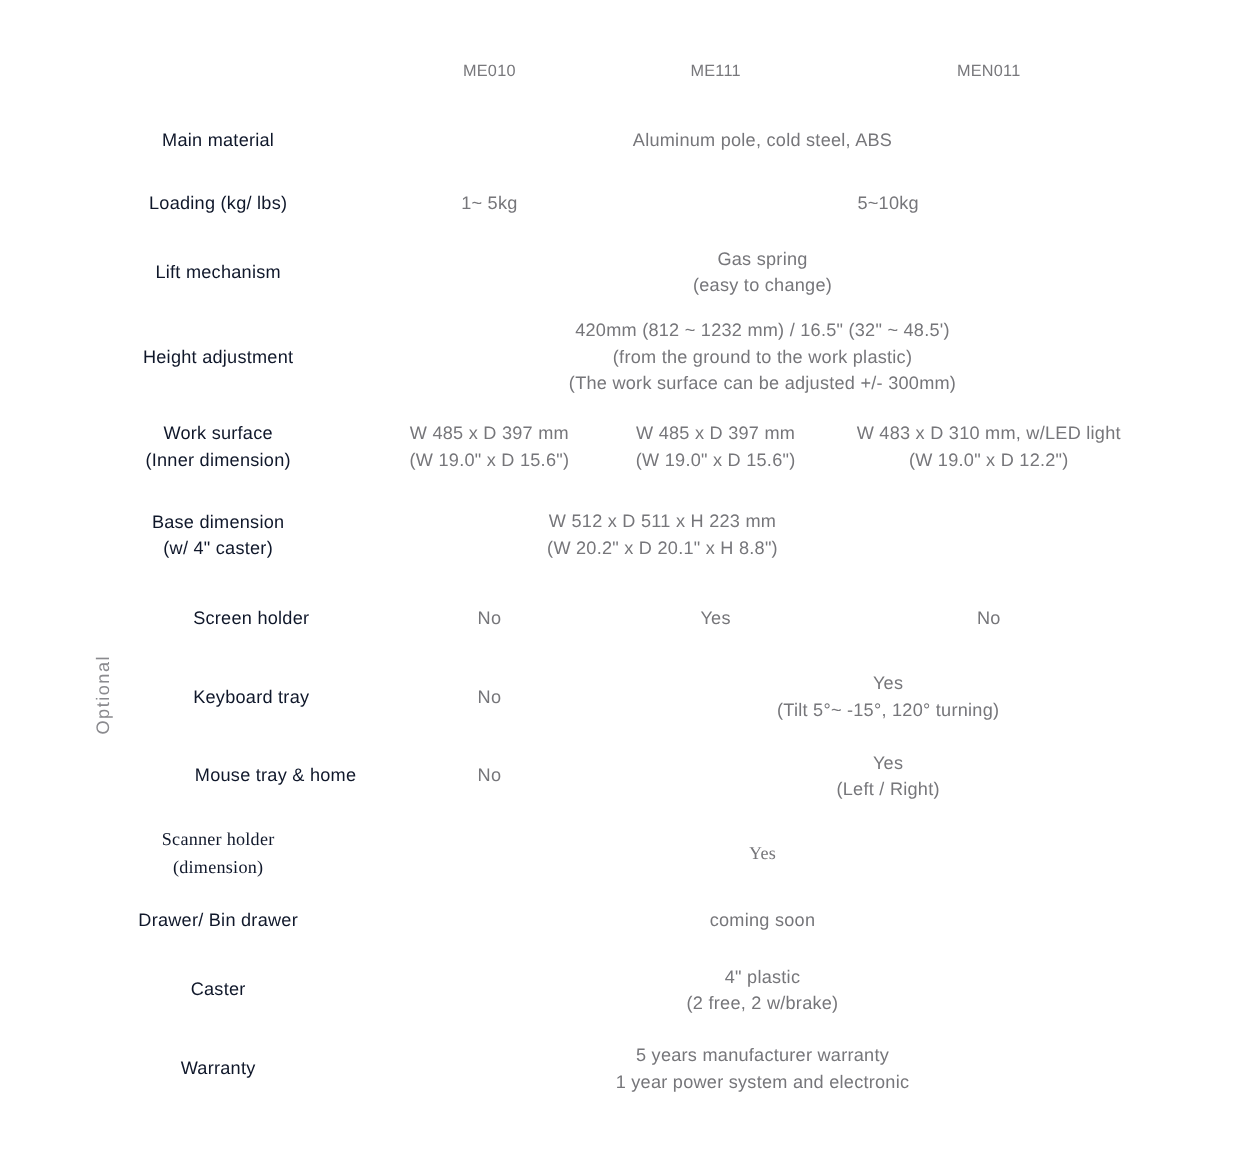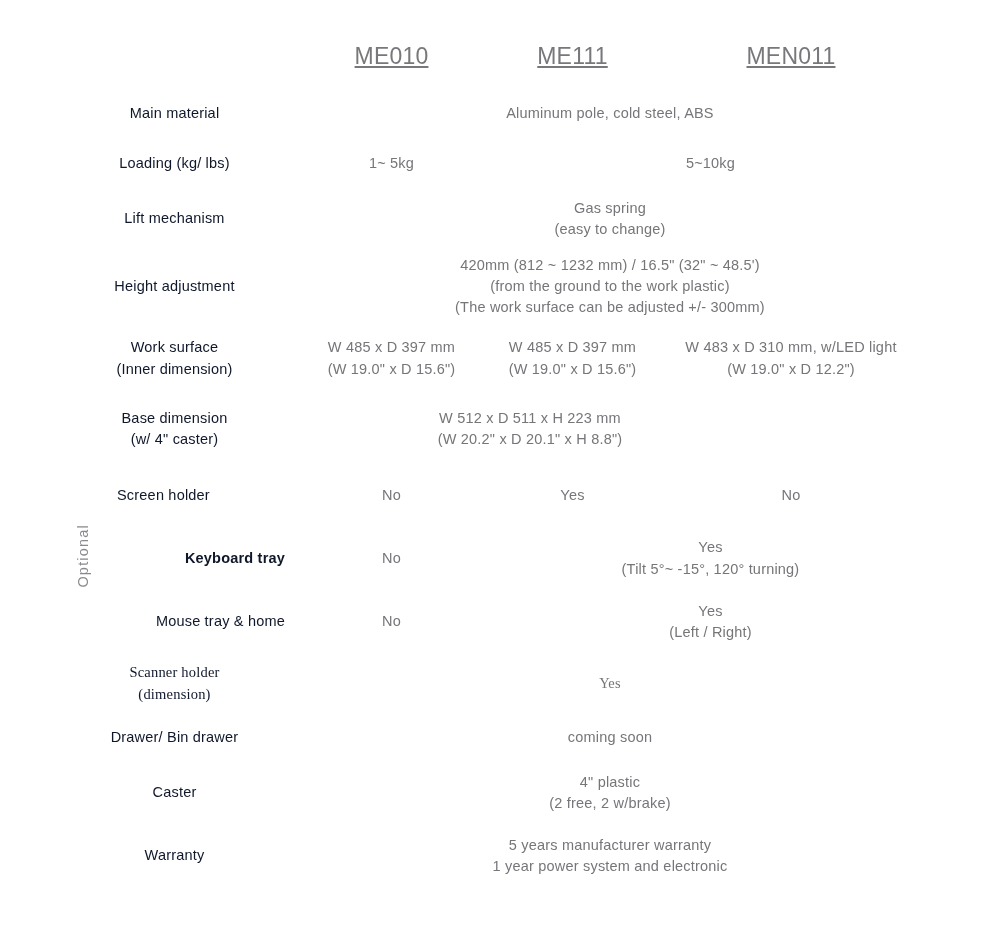--- a/index.html
+++ b/index.html
@@ -49,24 +49,23 @@
   .br { border-right: 1px solid #a8a8aa; }
 
   
   .lbl {
     text-align: center;
     color: #0f172a;
   }
 
   
   .model {
-    font-size: 23px;
+    font-size: 13px;
     color: #78787c;
     letter-spacing: 0.6px;
-    text-decoration: underline;
   }
 
   
   .vert-cell {
     width: 51px;
     padding: 0;
     position: relative;
   }
   .vert-inner {
     writing-mode: vertical-rl;
@@ -170,28 +169,28 @@
             <span class="sub">(W 20.2" x D 20.1" x H 8.8")</span>
           </div>
         </td>
         <td class="bb"></td>
       </tr>
 
       <tr style="height:61px;">
         <td rowspan="3" class="vert-cell bt bb bl br">
           <span class="vert-inner">Optional</span>
         </td>
-        <td class="bt bb lbl" style="text-align:left;padding-left:8px;">Screen holder</td>
+        <td class="bt bb lbl" style="text-align:center;padding-left:8px;">Screen holder</td>
         <td class="bt bb bl">No</td>
         <td class="bt bb bl">Yes</td>
         <td class="bt bb bl">No</td>
       </tr>
 
       <tr style="height:65px;">
-        <td class="bb lbl" style="text-align:right;padding-left:8px;font-weight:bold;">Keyboard tray</td>
+        <td class="bb lbl" style="text-align:center;padding-left:8px;">Keyboard tray</td>
         <td class="bb bl">No</td>
         <td colspan="2" class="bb bl">
           <span class="sub">Yes</span>
           <span class="sub">(Tilt 5°~ -15°, 120° turning)</span>
         </td>
       </tr>
 
       <tr style="height:62px;">
         <td class="bb lbl" style="text-align:right;padding-left:8px;">Mouse tray &amp; home</td>
         <td class="bb bl">No</td>

